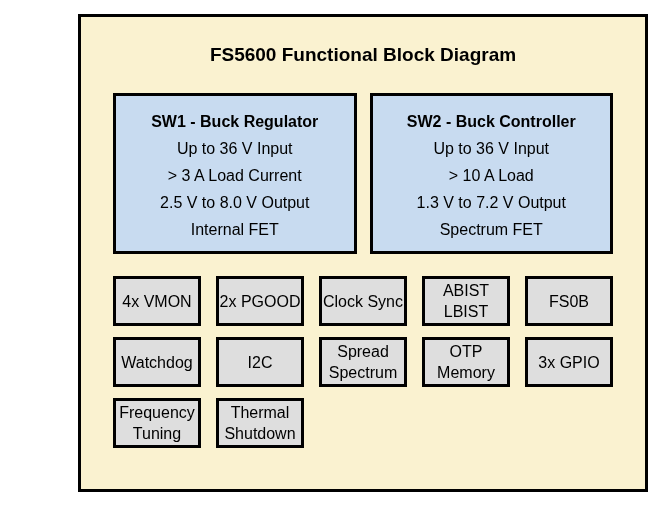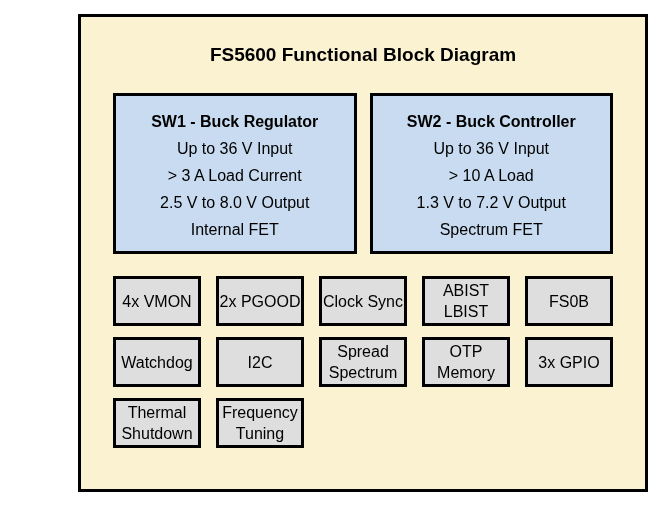--- a/index.html
+++ b/index.html
@@ -97,19 +97,19 @@
 
     <div class="block">FS0B</div>
     <div class="block">Watchdog</div>
     <div class="block">I2C</div>
     <div class="block">Spread
 Spectrum</div>
 
     <div class="block">OTP
 Memory</div>
     <div class="block">3x GPIO</div>
+    <div class="block">Frequency
+Tuning</div>
     <div class="block">Thermal
 Shutdown</div>
-    <div class="block">Frequency
-Tuning</div>
   </div>
 
 </div>
 
 </body></html>

